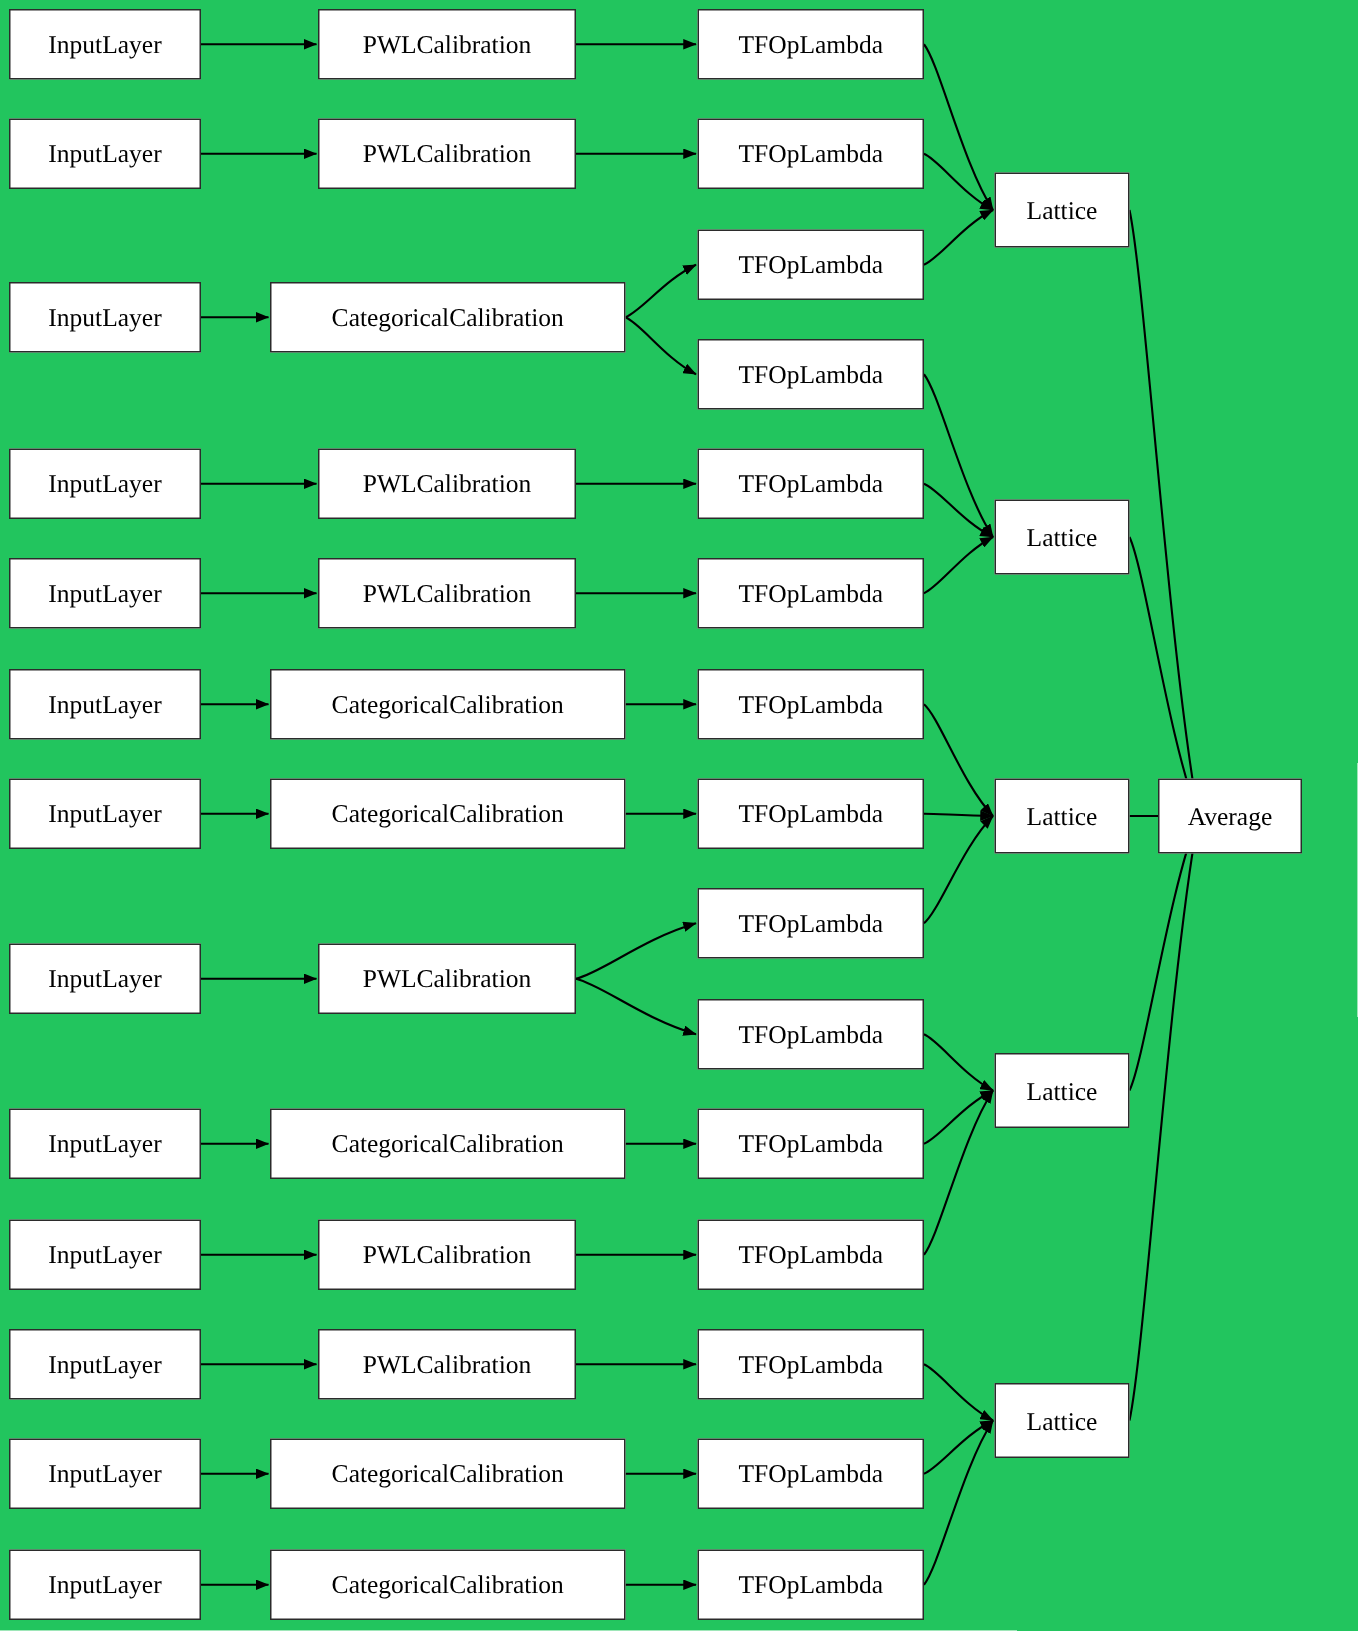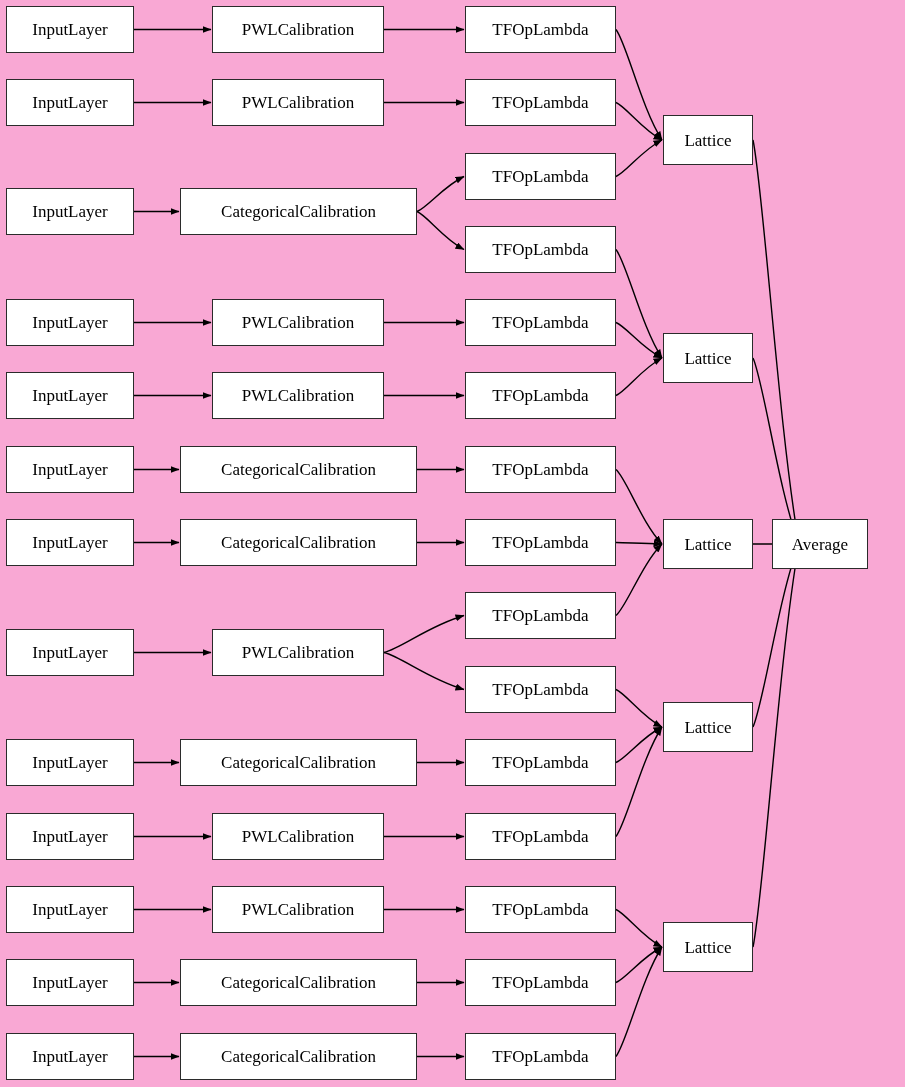--- a/index.html
+++ b/index.html
@@ -1,17 +1,17 @@
 <!DOCTYPE html>
 <html><head>
 <meta charset="utf-8">
 <style>
   html,body{margin:0;padding:0;background:#ffffff;}
   body{font-family:"Liberation Serif","DejaVu Serif",serif;}
-  #canvas{position:relative;width:905px;height:1087px;background:#f9a8d4;overflow:hidden;}
+  #canvas{position:relative;width:905px;height:1087px;background:#22c55e;overflow:hidden;}
   #edges{position:absolute;left:0;top:0;width:905px;height:1087px;pointer-events:none;}
   .node{
     position:absolute;
     box-sizing:border-box;
     border:1px solid #2b2b2b;
     background:#ffffff;
     display:flex;
     align-items:center;
     justify-content:center;
     font-size:17px;

